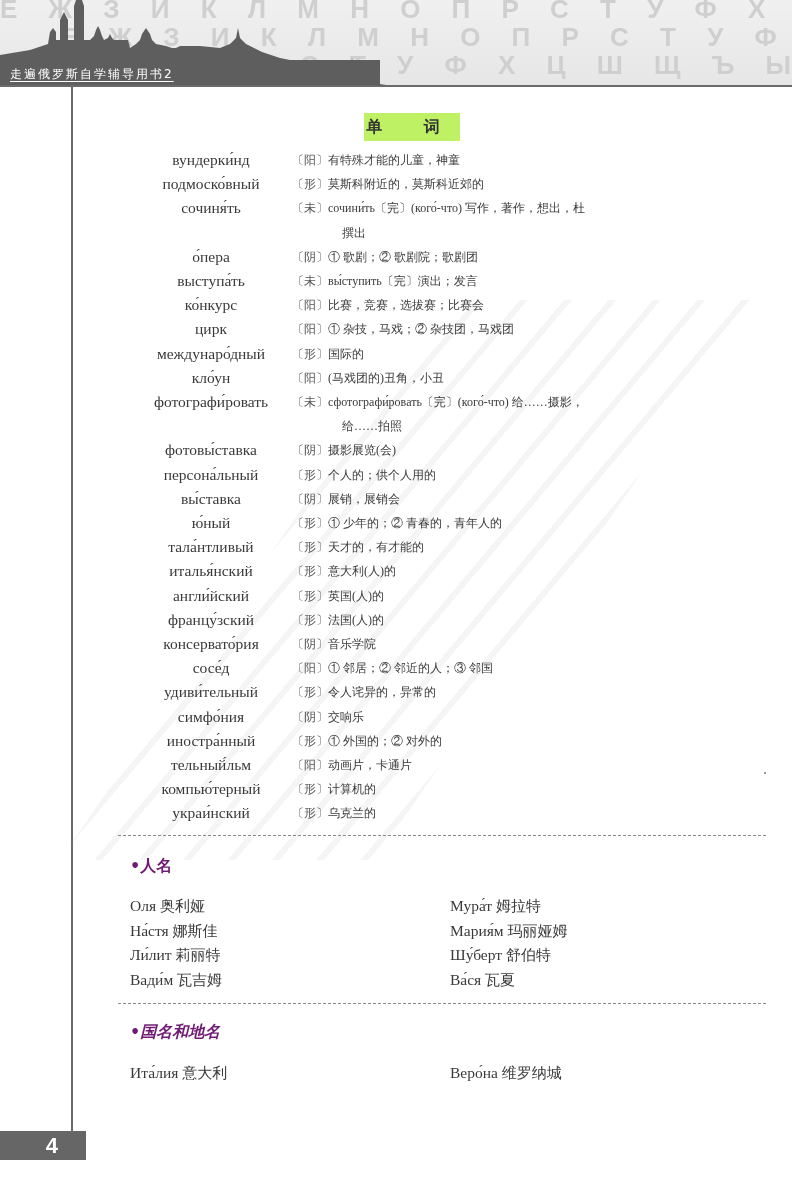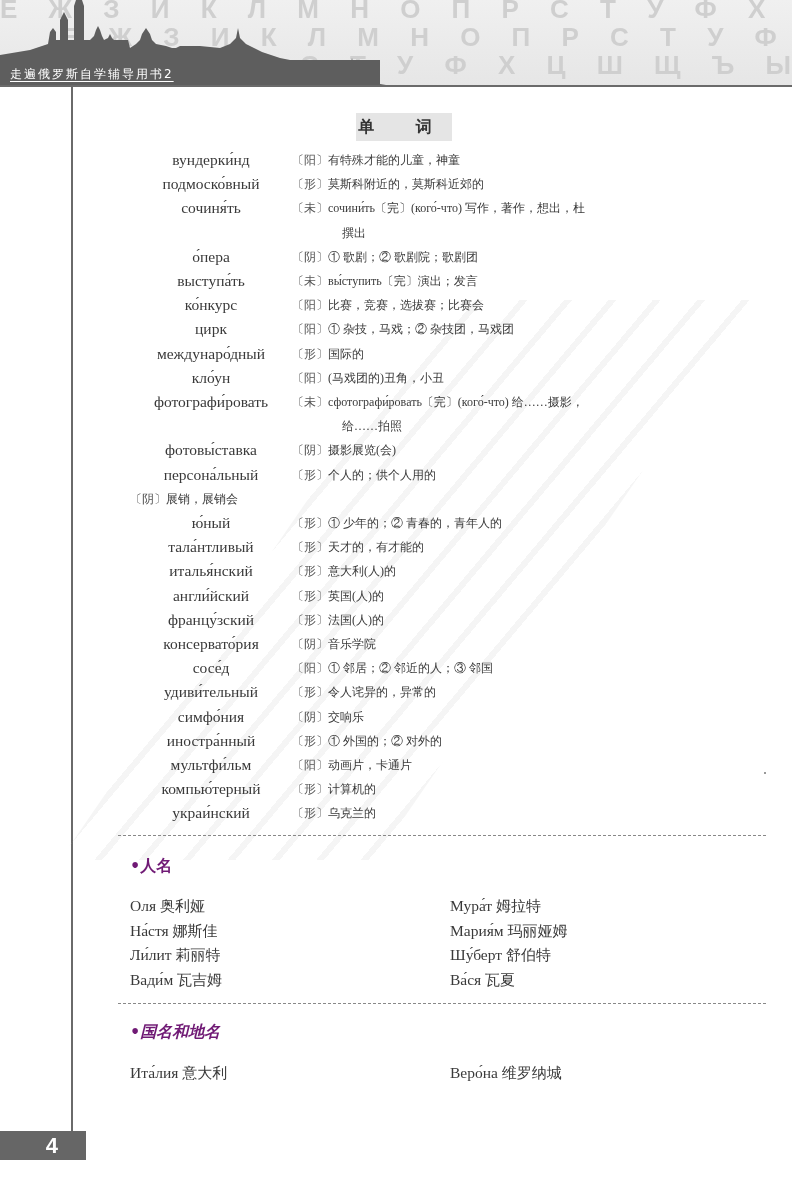--- a/index.html
+++ b/index.html
@@ -43,22 +43,22 @@
     font-family:"Liberation Sans", sans-serif; font-weight:bold; font-size:22px;
   }
   .stripes {
     position:absolute; left:60px; top:300px; width:700px; height:560px;
     background:repeating-linear-gradient(-50deg, transparent 0 28px, rgba(200,200,200,0.18) 28px 34px);
     clip-path:polygon(55% 0, 100% 0, 45% 100%, 0 100%);
     pointer-events:none;
   }
   
   .section-title {
-    position:absolute; left:356px; top:113px; width:96px; height:28px;
-    background:#e5e5e5; text-align:center;
+    position:absolute; left:364px; top:113px; width:96px; height:28px;
+    background:#bef264; text-align:center;
     font-family:"DejaVu Serif", serif; font-weight:bold; font-size:16px; line-height:28px;
     letter-spacing:18px; color:#333;
   }
   .vocab { position:absolute; left:130px; top:148px; width:620px; }
   .row { display:flex; font-size:15.5px; line-height:24.2px; }
   .row .ru { width:162px; flex:none;text-align:center; }
   .row .def { flex:1; font-family:Liberation Serif, serif; font-size:12px; }
   .row .def .cont { display:block; padding-left:50px; }
   .pos { color:#555; }
   .dashed {
@@ -140,20 +140,21 @@
     </div>
     <div class="row">
       <span class="ru">фотовы́ставка</span>
       <span class="def"><span class="pos">〔阴〕</span><span>摄影展览(会)</span></span>
     </div>
     <div class="row">
       <span class="ru">персона́льный</span>
       <span class="def"><span class="pos">〔形〕</span><span>个人的；供个人用的</span></span>
     </div>
     <div class="row">
+      <span class="ru">вы́ставка</span>
       <span class="def"><span class="pos">〔阴〕</span><span>展销，展销会</span></span>
     </div>
     <div class="row">
       <span class="ru">ю́ный</span>
       <span class="def"><span class="pos">〔形〕</span><span>① 少年的；② 青春的，青年人的</span></span>
     </div>
     <div class="row">
       <span class="ru">тала́нтливый</span>
       <span class="def"><span class="pos">〔形〕</span><span>天才的，有才能的</span></span>
     </div>
@@ -183,21 +184,21 @@
     </div>
     <div class="row">
       <span class="ru">симфо́ния</span>
       <span class="def"><span class="pos">〔阴〕</span><span>交响乐</span></span>
     </div>
     <div class="row">
       <span class="ru">иностра́нный</span>
       <span class="def"><span class="pos">〔形〕</span><span>① 外国的；② 对外的</span></span>
     </div>
     <div class="row">
-      <span class="ru">мультфи́льм</span>
+      <span class="ru">тельный́льм</span>
       <span class="def"><span class="pos">〔阳〕</span><span>动画片，卡通片</span></span>
     </div>
     <div class="row">
       <span class="ru">компью́терный</span>
       <span class="def"><span class="pos">〔形〕</span><span>计算机的</span></span>
     </div>
     <div class="row">
       <span class="ru">украи́нский</span>
       <span class="def"><span class="pos">〔形〕</span><span>乌克兰的</span></span>
     </div>

